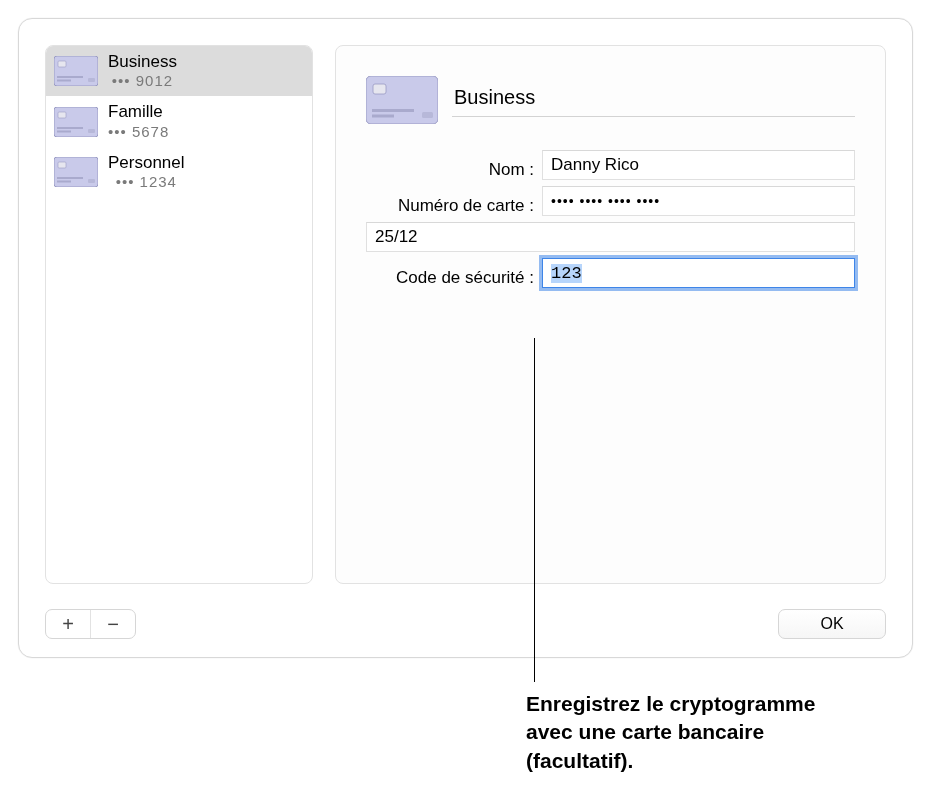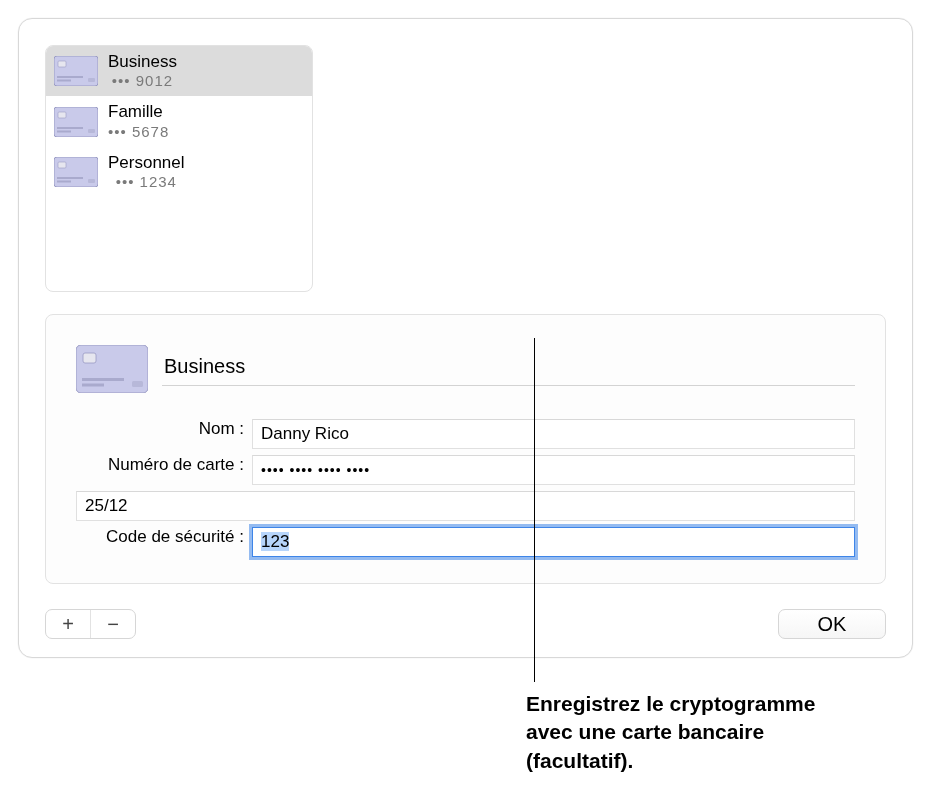--- a/index.html
+++ b/index.html
@@ -21,21 +21,20 @@
     border: 1px solid #d8d8d8;
     border-radius: 14px;
     background: #fff;
     box-shadow: 0 0 0 0.5px rgba(0,0,0,0.04);
     padding: 26px;
   }
   .content-row {
     display: flex;
     gap: 22px;
     height: 539px;
-    flex-direction: column;
   }
   .sidebar {
     width: 268px;
     height: 100%;
     border: 1px solid #e2e2e2;
     border-radius: 8px;
     background: #fff;
     overflow: hidden;
   }
   .sidebar-item {
@@ -81,21 +80,21 @@
     border: none;
     border-bottom: 1px solid #d3d3d3;
     background: transparent;
     font-size: 20px;
     padding: 0 2px 4px 2px;
     outline: none;
     color:#000;
   }
   .form-row {
     display:flex;
-    align-items:flex-start;
+    align-items:flex-end;
     margin-bottom: 6px;
   }
   .form-label {
     width: 176px;
     text-align: right;
     font-size: 17px;
     color:#000;
     padding-right: 8px;
   }
   .form-input {
@@ -108,20 +107,21 @@
     padding: 0 8px;
     outline:none;
     color:#000;
     border-radius:0;
   }
   .form-input.dots { letter-spacing: 1px; font-size:14px; color:#000; }
   .form-input.focused {
     border: 1px solid #3e85e8;
     box-shadow: 0 0 0 3px rgba(62,133,232,0.55);
     color:#000;
+    font-family:Liberation Mono, monospace;
   }
   .form-input.focused .sel {
     background:#b7d5fb;
   }
   .cvc-value { display:inline-block; }
   .cvc-value .sel { background:#b7d5fb; padding:0 0; }
 
   .bottom-row {
     position:absolute;
     left:26px;
@@ -152,21 +152,21 @@
   }
   .addremove .divider {
     width:1px; background:#e2e2e2;
   }
   .ok-btn {
     width:108px;
     height:30px;
     border:1px solid #d6d6d6;
     border-radius:7px;
     background:linear-gradient(#fff,#f6f6f6);
-    font-size:20px;
+    font-size:16px;
     color:#000;
     cursor:pointer;
   }
 
   .callout-line {
     position:absolute;
     left: 534px;
     top: 338px;
     width: 1px;
     height: 344px;

